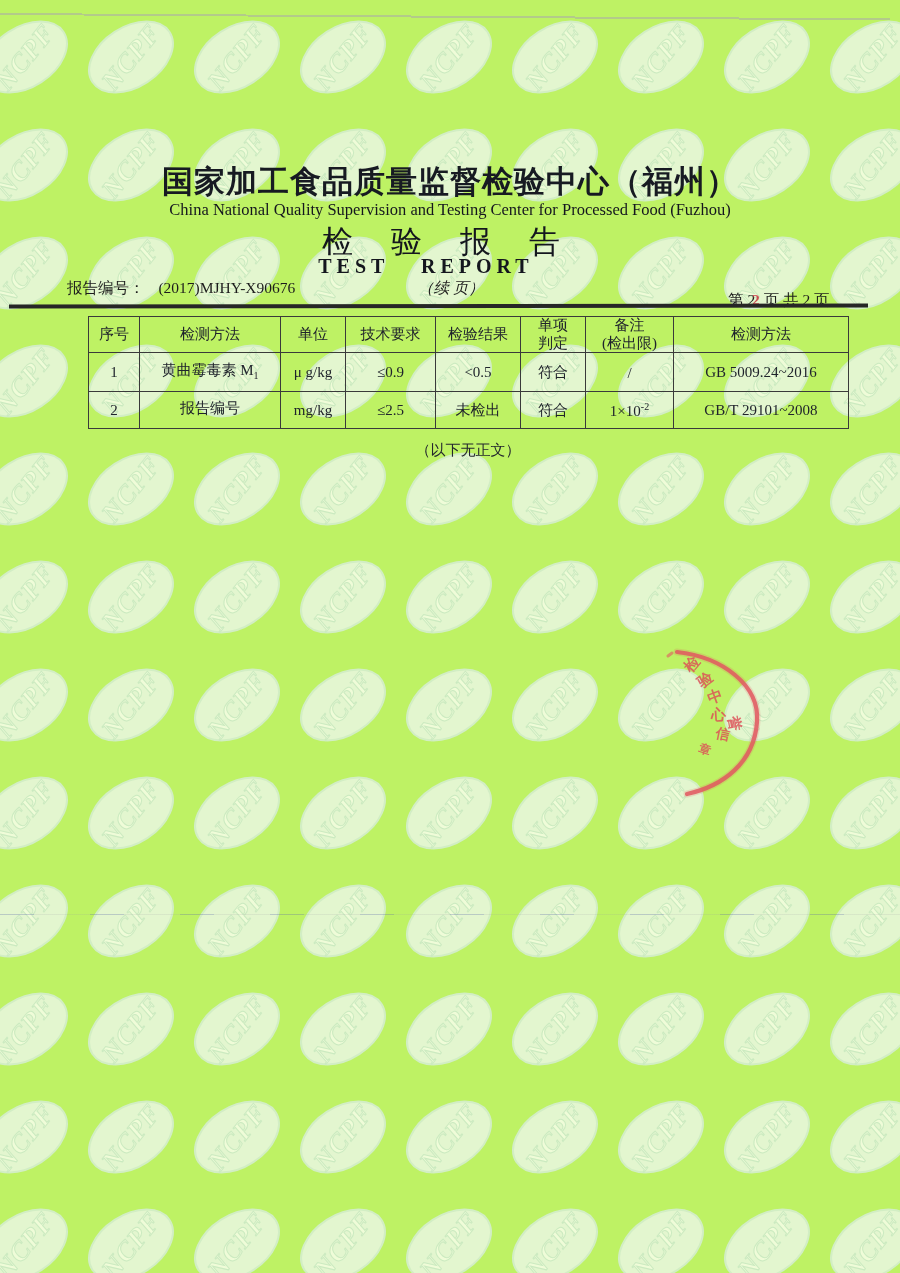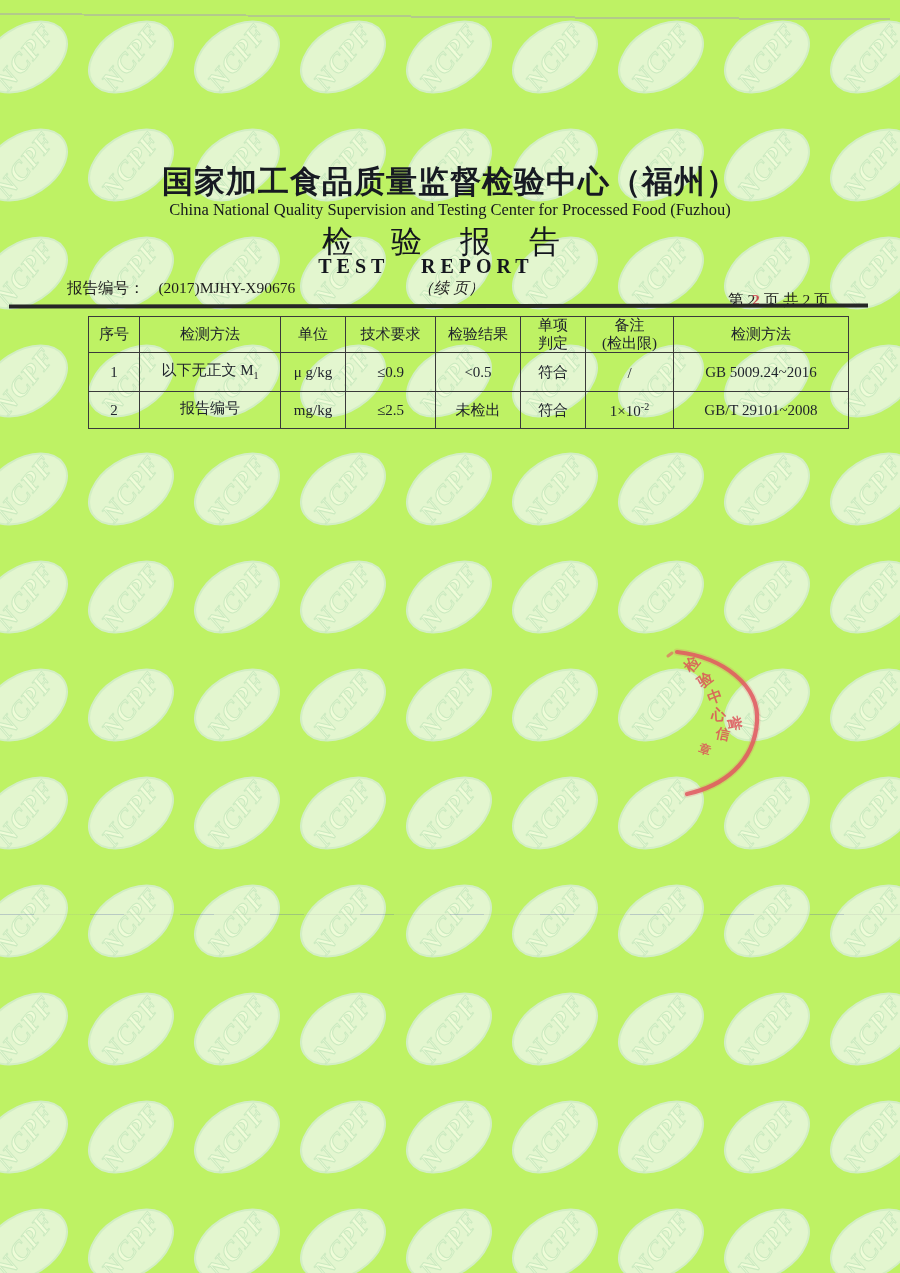--- a/index.html
+++ b/index.html
@@ -217,41 +217,42 @@
         <div>判定</div>
       </th>
       <th>
         <div>备注</div>
         <div>(检出限)</div>
       </th>
       <th>检测方法</th>
     </tr>
     <tr class="r1">
       <td>1</td>
-      <td><span>以下无正文 M</span><sub class="mm">1</sub></td>
+      <td><span>黄曲霉毒素 M</span><sub class="mm">1</sub></td>
       <td>μ g/kg</td>
       <td>≤0.9</td>
       <td>&lt;0.5</td>
       <td>符合</td>
       <td><span>/</span><sup class="mm"></sup></td>
       <td>GB 5009.24~2016</td>
     </tr>
     <tr class="r2">
       <td>2</td>
       <td><span>报告编号</span><sub class="mm"></sub></td>
       <td>mg/kg</td>
       <td>≤2.5</td>
       <td>未检出</td>
       <td>符合</td>
       <td><span>1×10</span><sup class="mm">-2</sup></td>
       <td>GB/T 29101~2008</td>
     </tr>
   </tbody>
     </table>
 
+  <div class="below-note">（以下无正文）</div>
 
   <svg id="seal" width="170" height="210" viewBox="630 620 170 210">
     <g fill="none" stroke-linecap="round">
       <path d="M 677 652 C 722 657 760 685 757 722 C 754 763 723 786 687 794" stroke="#e25860" stroke-width="7" opacity="0.18"></path>
       <path d="M 677 652 C 722 657 760 685 757 722 C 754 763 723 786 687 794" stroke="#e25860" stroke-width="4.2" opacity="0.85"></path>
       <path d="M 668 656 l 4 -3" stroke="#e25860" stroke-width="3" opacity="0.6"></path>
     </g>
     <g font-family="Liberation Serif, DejaVu Serif, serif" font-weight="bold" fill="#dd4e57" opacity="0.82">
       <text x="687" y="675" font-size="15" transform="rotate(-50 687 670)">检</text>
       <text x="699" y="689" font-size="15" transform="rotate(-36 699 684)">验</text>

